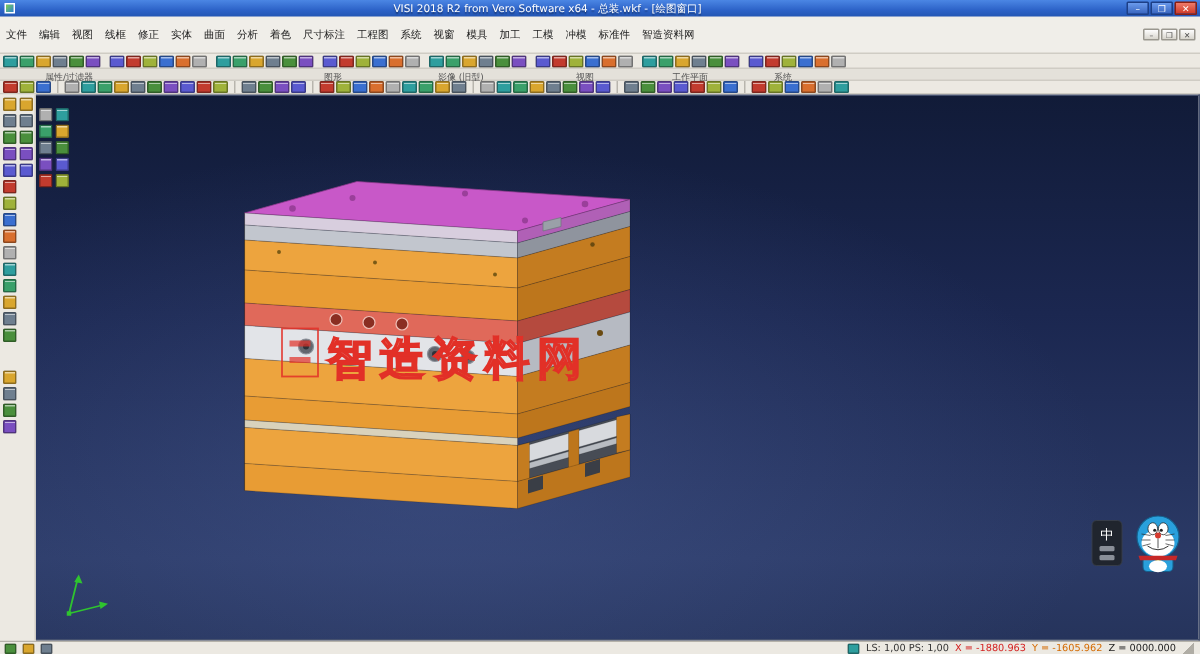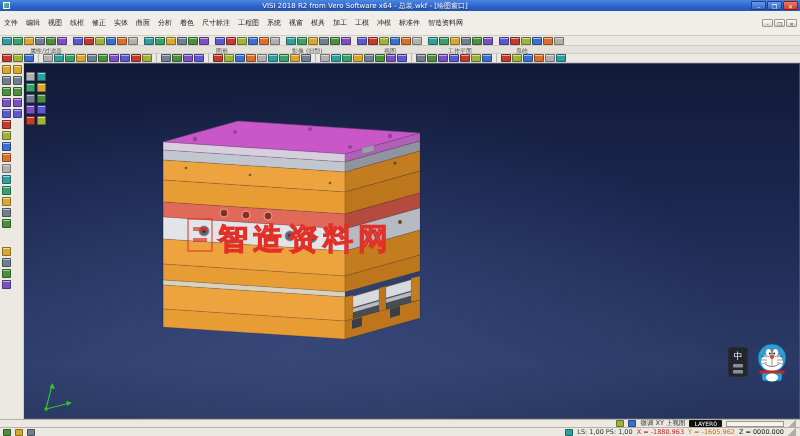--- a/index.html
+++ b/index.html
@@ -404,30 +404,20 @@
             </g>
             <polygon points="7,27.5 33,27.5 32,30.5 8,30.5" fill="#c62828"></polygon>
             <circle cx="20" cy="33" r="2.6" fill="#e8c22a" stroke="#8a6f10" stroke-width="0.5"></circle>
             <ellipse cx="20" cy="34.5" rx="6" ry="4" fill="#ffffff"></ellipse>
           </g>
         </g>
       </svg>
     </div>
   </div>
 
-  <div class="srow s1">
-    <div class="sgroup s-right">
-      <span class="sicon" style="background:#9fb23a"></span>
-      <span class="sicon" style="background:#3a6fd0"></span>
-      <span>微调 XY 上视图</span>
-      <span class="chip">LAYER0</span>
-      <span class="sunken"></span>
-      <span class="grip"></span>
-    </div>
-  </div>
 
   <div class="srow s2">
     <div class="sgroup" style="margin-left:3px;">
       <span class="sicon" style="background:#4a8f3c"></span>
       <span class="sicon" style="background:#d9a62e"></span>
       <span class="sicon" style="background:#6f7f8f"></span>
     </div>
     <div class="sgroup s-right">
       <span class="sicon" style="background:#2e9e9e"></span>
       <span>LS: 1,00  PS: 1,00</span>

